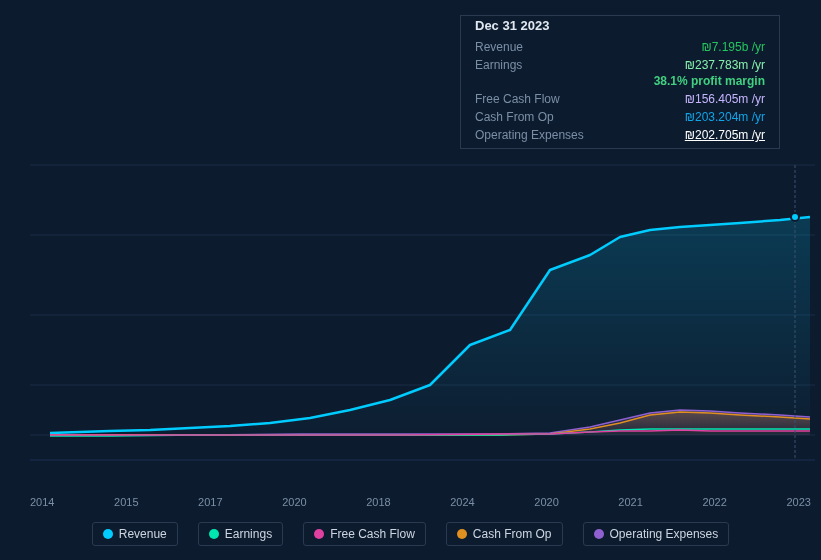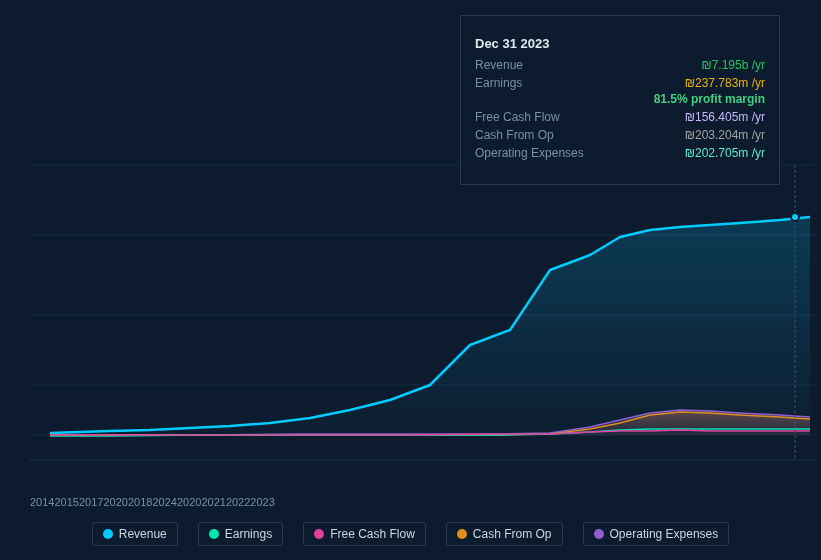--- a/index.html
+++ b/index.html
@@ -17,21 +17,21 @@
       height: 560px;
       position: relative;
       background: #0d1b2e;
     }
     .tooltip-box {
       position: absolute;
       top: 15px;
       left: 460px;
       background: #0d1b2e;
       border: 1px solid #2a3a50;
-      padding: 20px 14px;
+      padding: 2px 14px;
       min-width: 320px;
       z-index: 10;
     }
     .tooltip-date {
       color: #e0e8f0;
       font-size: 13px;
       font-weight: 600;
       margin-bottom: 7px;
     }
     .tooltip-row {
@@ -43,22 +43,22 @@
     }
     .tooltip-label {
       color: #7a8fa6;
       min-width: 130px;
     }
     .tooltip-value {
       color: #7ab3e0;
       font-weight: 500;
     }
     .tooltip-value.cyan { color: #22c55e; }
-    .tooltip-value.yellow { color: #eab308; }
-    .tooltip-value.orange { color: #a3a3a3; }
+    .tooltip-value.yellow { color: #86efac; }
+    .tooltip-value.orange { color: #0ea5e9; }
     .tooltip-value.green { color: #c4b5fd; }
     .profit-margin-row {
       display: flex;
       justify-content: flex-end;
       font-size: 12px;
       margin-bottom: 4px;
       margin-top: -2px;
     }
     .profit-margin-text {
       color: #40d080;
@@ -72,20 +72,21 @@
     }
     .y-label-8b { top: 165px; }
     .y-label-0 { top: 430px; }
     .y-label-neg1b { top: 462px; }
     .x-axis-labels {
       position: absolute;
       bottom: 52px;
       left: 30px;
       right: 10px;
       display: flex;
+      justify-content: space-between;
     }
     .x-label {
       color: #7a8fa6;
       font-size: 11px;
     }
     .legend {
       position: absolute;
       bottom: 14px;
       left: 0;
       right: 0;
@@ -129,33 +130,33 @@
     <div class="tooltip-date">Dec 31 2023</div>
     <div class="tooltip-row">
       <span class="tooltip-label">Revenue</span>
       <span class="tooltip-value cyan">₪7.195b /yr</span>
     </div>
     <div class="tooltip-row">
       <span class="tooltip-label">Earnings</span>
       <span class="tooltip-value yellow">₪237.783m /yr</span>
     </div>
     <div class="profit-margin-row">
-      <span class="profit-margin-text">81.5% profit margin</span>
+      <span class="profit-margin-text">38.1% profit margin</span>
     </div>
     <div class="tooltip-row">
       <span class="tooltip-label">Free Cash Flow</span>
       <span class="tooltip-value green">₪156.405m /yr</span>
     </div>
     <div class="tooltip-row">
       <span class="tooltip-label">Cash From Op</span>
       <span class="tooltip-value orange">₪203.204m /yr</span>
     </div>
     <div class="tooltip-row">
       <span class="tooltip-label">Operating Expenses</span>
-      <span class="tooltip-value" style="color:#5eead4;">₪202.705m /yr</span>
+      <span class="tooltip-value" style="color:#ffffff;text-decoration:underline;">₪202.705m /yr</span>
     </div>
   </div>
 
   <div class="y-axis-label y-label-8b">₪8b</div>
   <div class="y-axis-label y-label-0">₪0</div>
   <div class="y-axis-label y-label-neg1b">-₪1b</div>
 
   <svg class="chart-svg" viewBox="0 0 821 320">
 
     <rect width="821" height="320" fill="#0d1b2e"></rect>

